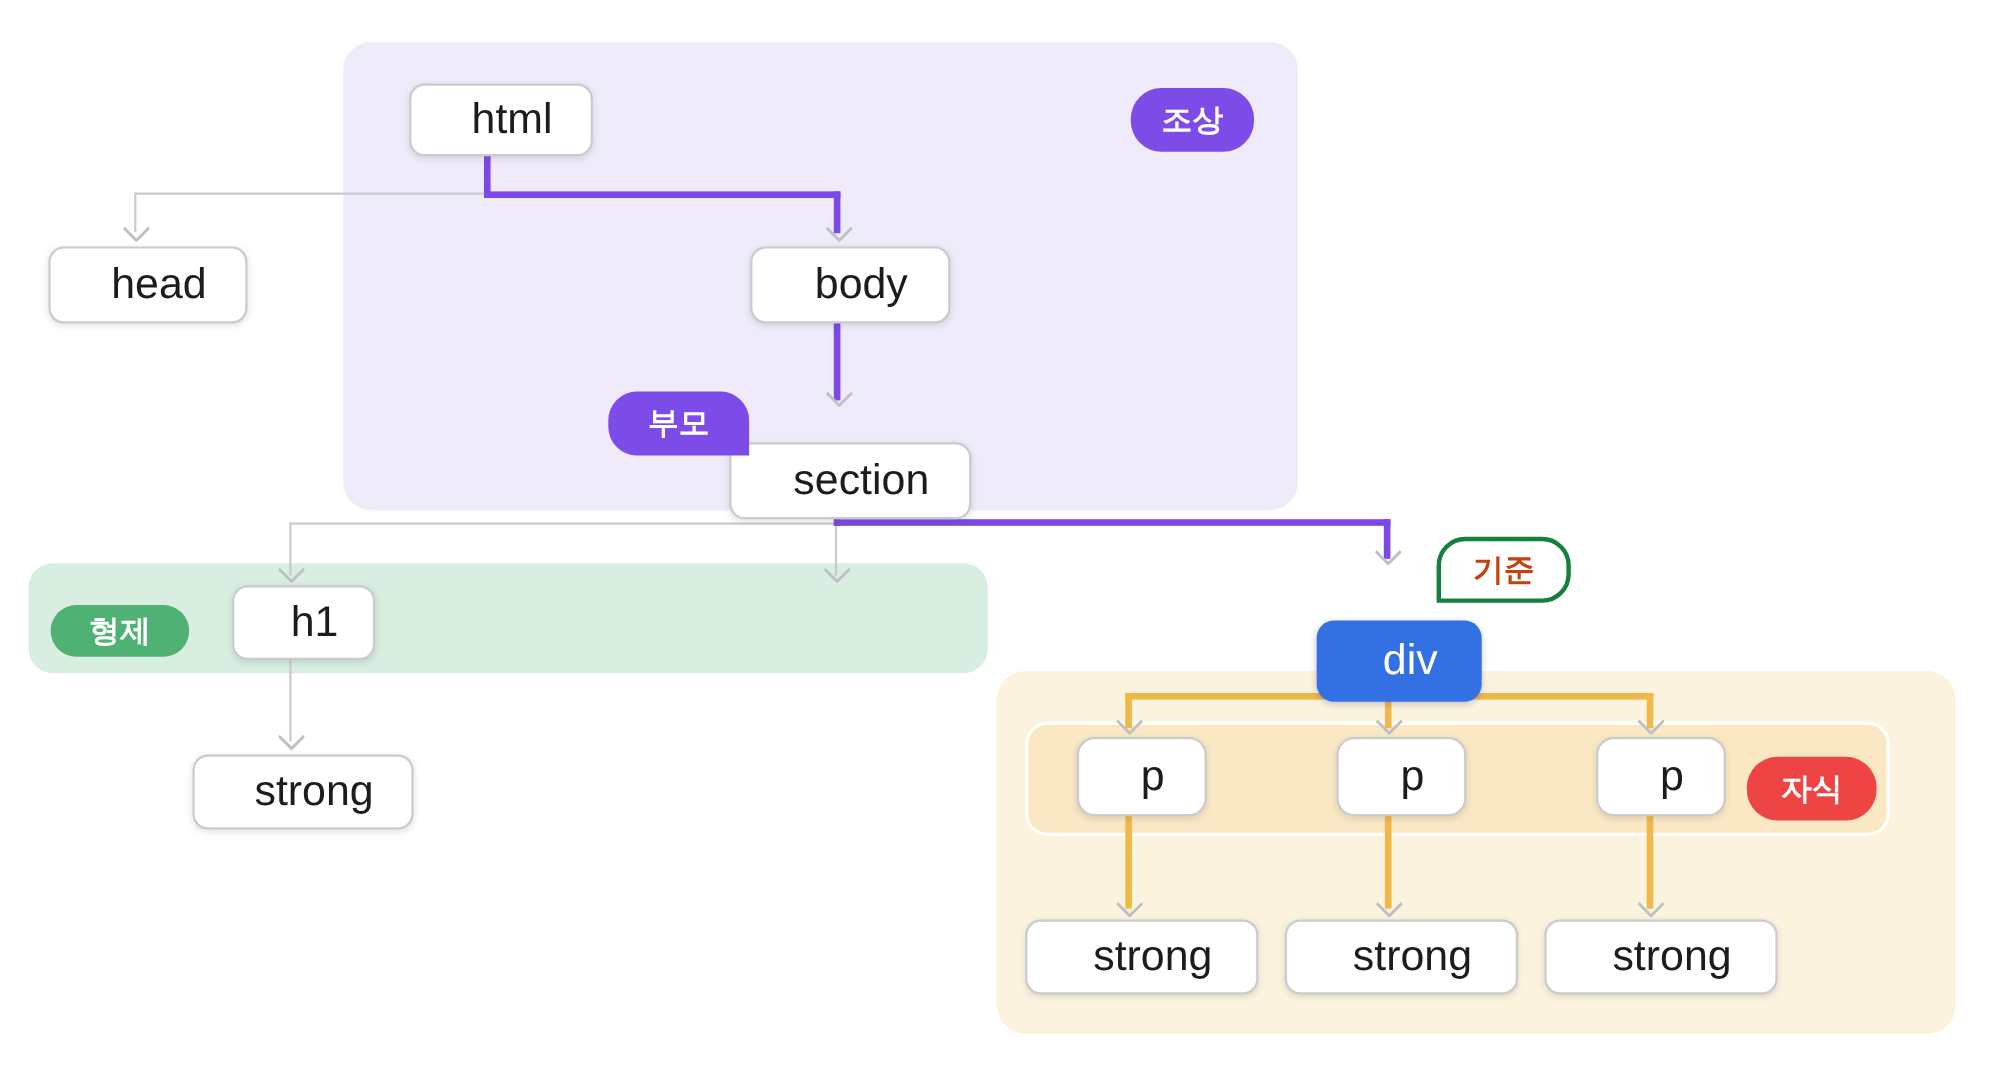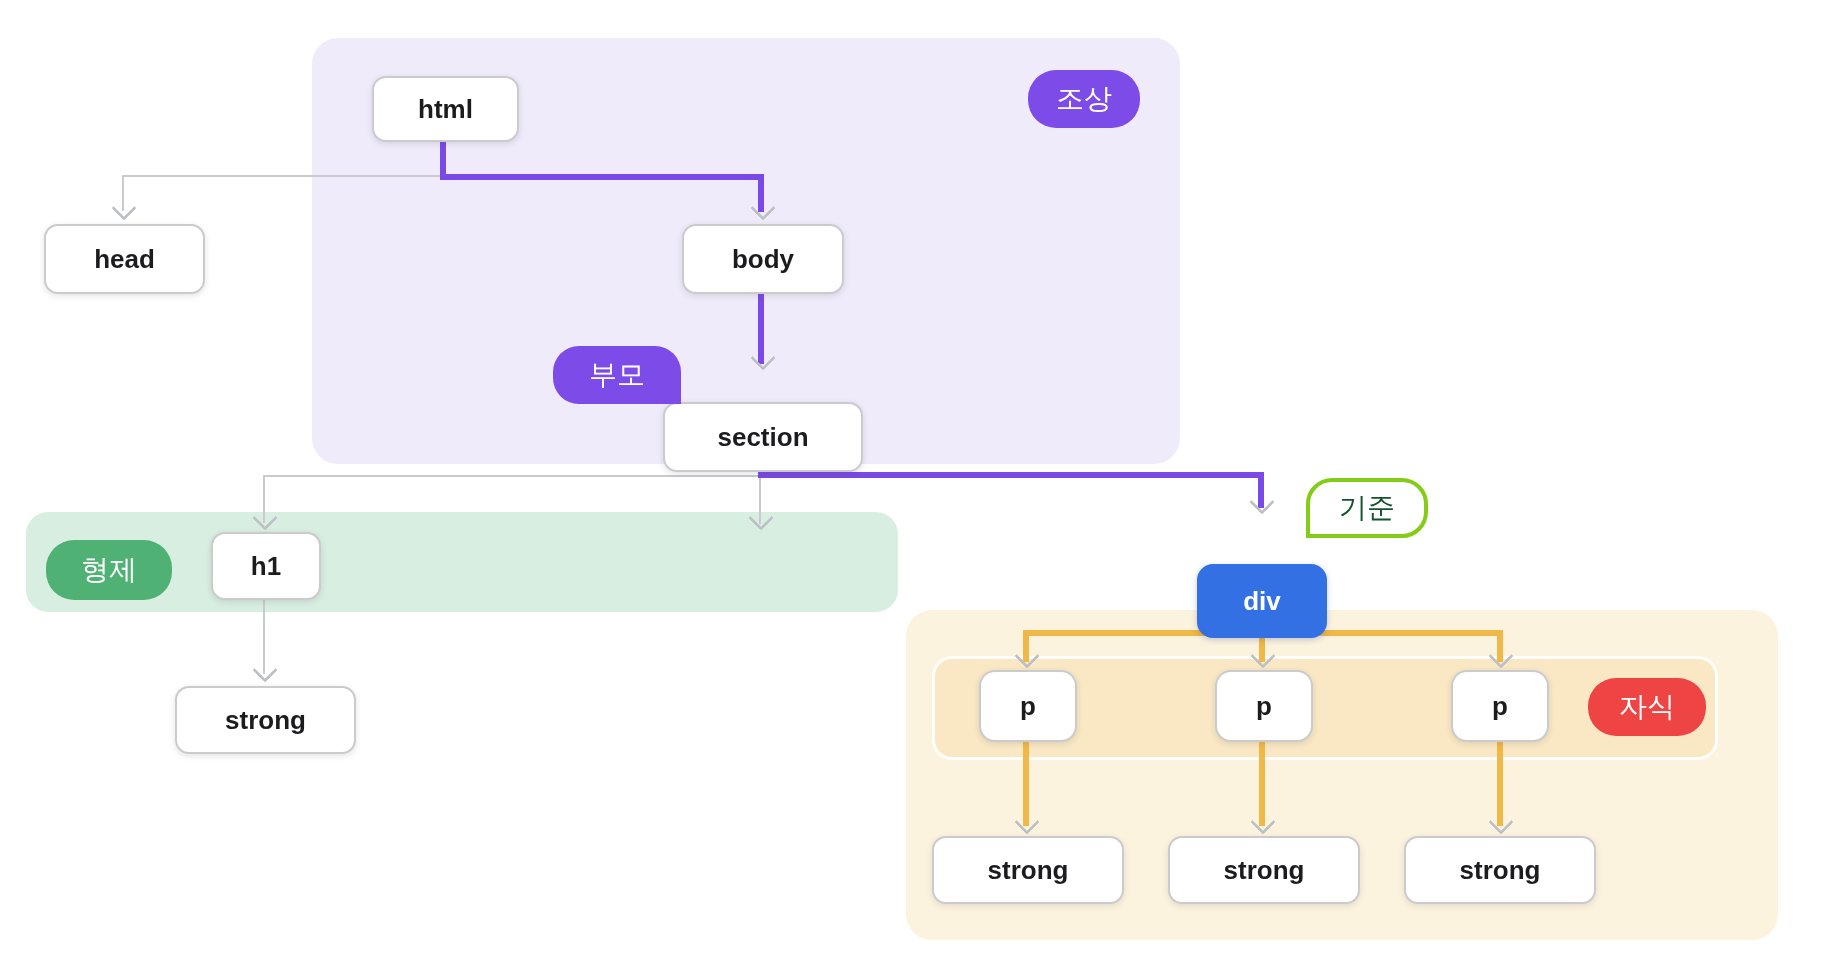--- a/index.html
+++ b/index.html
@@ -7,31 +7,31 @@
     position:relative;width:1826px;height:980px;background:#ffffff;overflow:hidden;
     font-family:"Liberation Sans","DejaVu Sans",sans-serif;
   }
   .region{position:absolute;z-index:0;}
   .ln{position:absolute;z-index:1;}
   .arr{position:absolute;z-index:2;width:15px;height:15px;
        border-right:3px solid #BDC0C5;border-bottom:3px solid #BDC0C5;
        transform:rotate(45deg);border-radius:2px;}
   .node{position:absolute;z-index:3;background:#ffffff;border:2px solid #CBCBCE;
         border-radius:14px;display:flex;align-items:center;justify-content:center;
-        font-weight:bold;font-size:26px;color:#1C1C1E;
-        box-shadow:0 2px 6px rgba(60,60,70,0.14);}
+        font-weight:normal;font-size:39px;color:#1C1C1E;
+        box-shadow:0 2px 6px rgba(60,60,70,0.14);padding-left:20px;}
   .node.blue{background:#3370E4;border:none;color:#ffffff;border-radius:16px;
         box-shadow:0 2px 6px rgba(40,60,120,0.25);}
   .badge{position:absolute;z-index:4;display:flex;align-items:center;justify-content:center;
-        font-weight:normal;font-size:28px;color:#ffffff;}
+        font-weight:bold;font-size:28px;color:#ffffff;margin-top:10px;}
   .badge.purple{background:#7C4BE8;border-radius:28px;}
   .badge.purple.parent{border-radius:26px 26px 0 26px;}
   .badge.green{background:#4FB173;border-radius:28px;}
   .badge.amber{background:#ef4444;border-radius:28px;}
-  .badge.ref{background:#ffffff;color:#14532d;border:4px solid #84cc16;
+  .badge.ref{background:#ffffff;color:#c2410c;border:4px solid #15803d;
         border-radius:26px 26px 26px 0;}
   .purpleln{background:#7B49E7;}
   .grayln{background:#C8CACD;}
   .orangeln{background:#F0B846;}
 </style>
 </head>
 <body>
 
 <div id="canvas">
 
@@ -95,17 +95,17 @@
   <div class="node" style="left:979px;top:670px;width:94px;height:68px;border-radius:16px;">p</div>
   <div class="node" style="left:1215px;top:670px;width:94px;height:68px;border-radius:16px;">p</div>
   <div class="node" style="left:1451px;top:670px;width:94px;height:68px;border-radius:16px;">p</div>
 
   <div class="node" style="left:932px;top:836px;width:188px;height:64px;">strong</div>
   <div class="node" style="left:1168px;top:836px;width:188px;height:64px;">strong</div>
   <div class="node" style="left:1404px;top:836px;width:188px;height:64px;">strong</div>
 
   <div class="badge purple" style="left:1028px;top:70px;width:112px;height:58px;">조상</div>
   <div class="badge purple parent" style="left:553px;top:346px;width:128px;height:58px;">부모</div>
-  <div class="badge green" style="left:46px;top:540px;width:126px;height:60px;">형제</div>
+  <div class="badge green" style="left:46px;top:540px;width:126px;height:47px;">형제</div>
   <div class="badge ref" style="left:1306px;top:478px;width:114px;height:52px;">기준</div>
   <div class="badge amber" style="left:1588px;top:678px;width:118px;height:58px;">자식</div>
 
 </div>
 
 </body></html>

